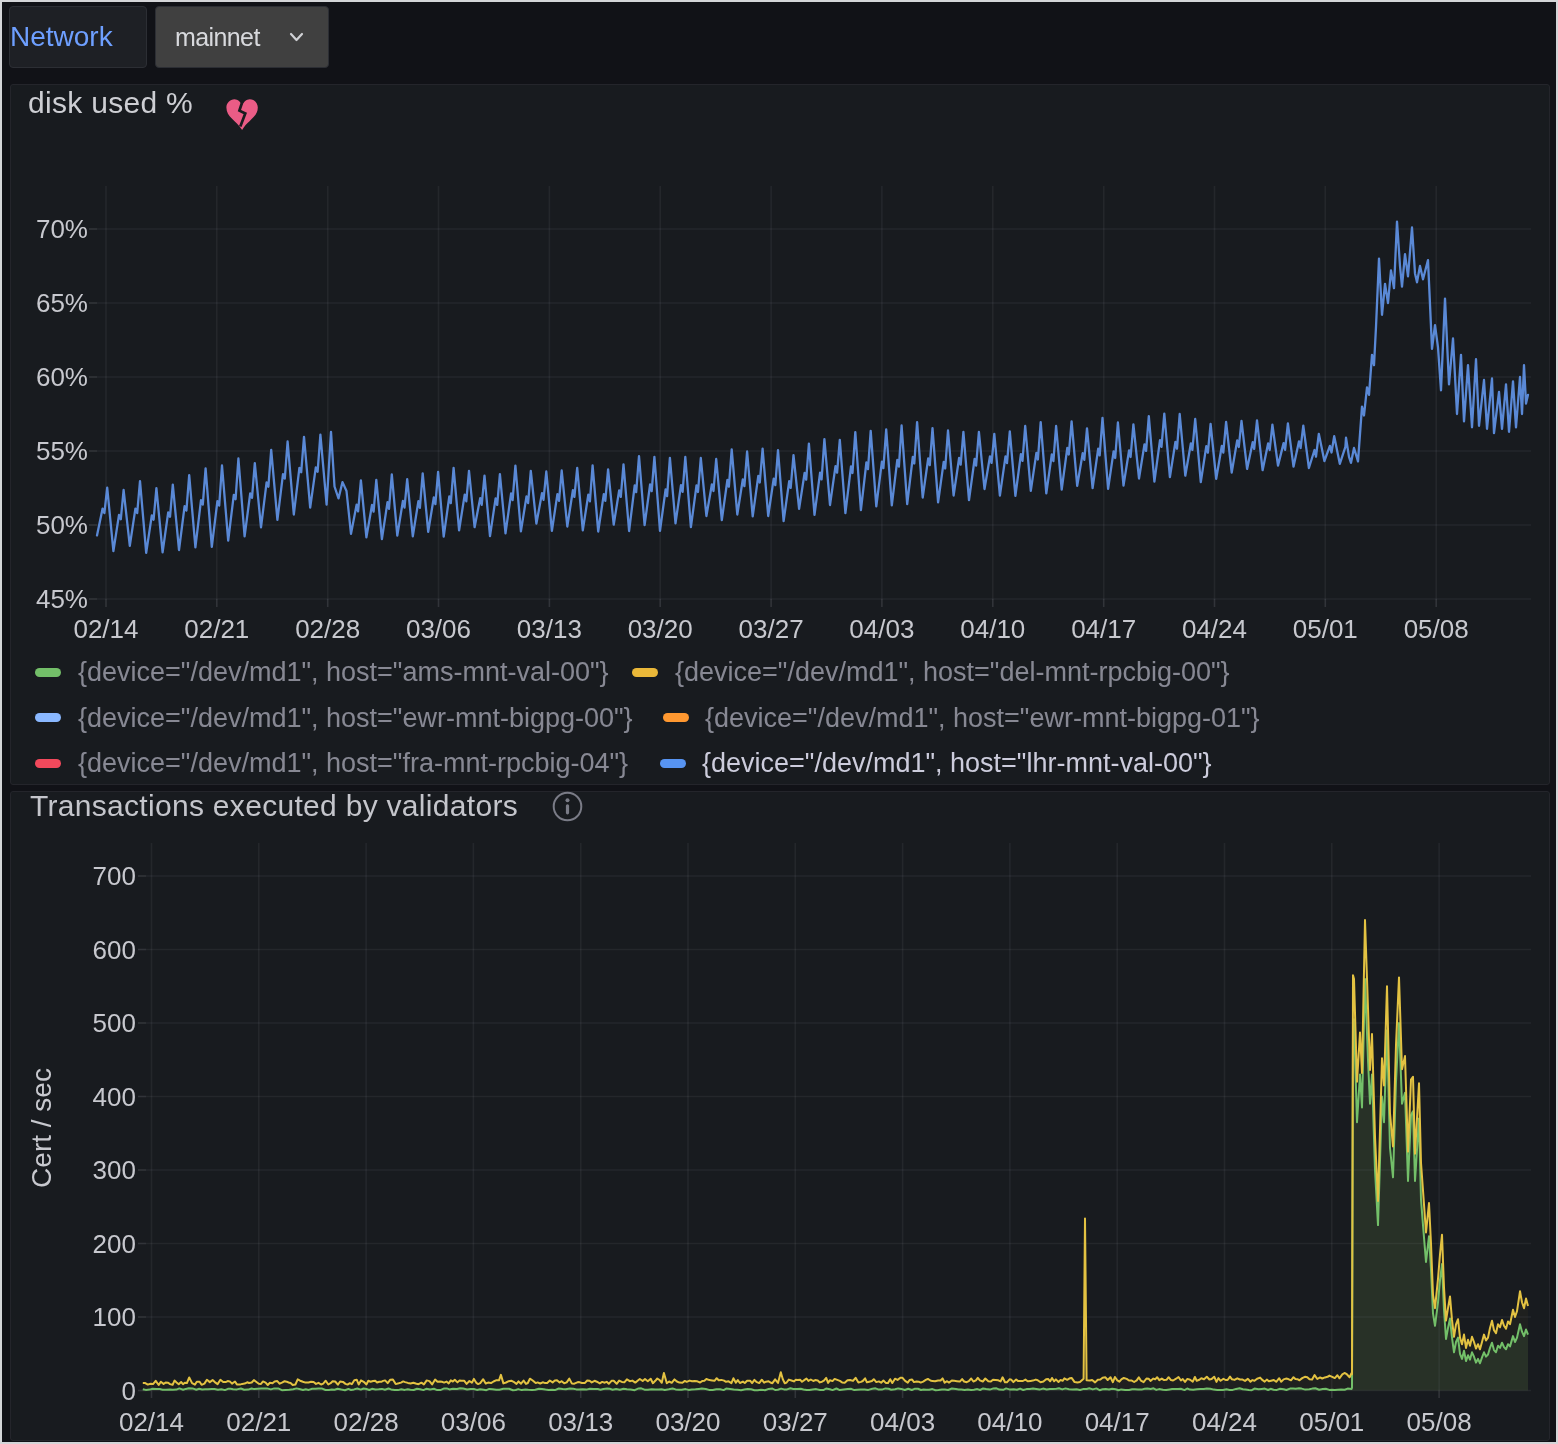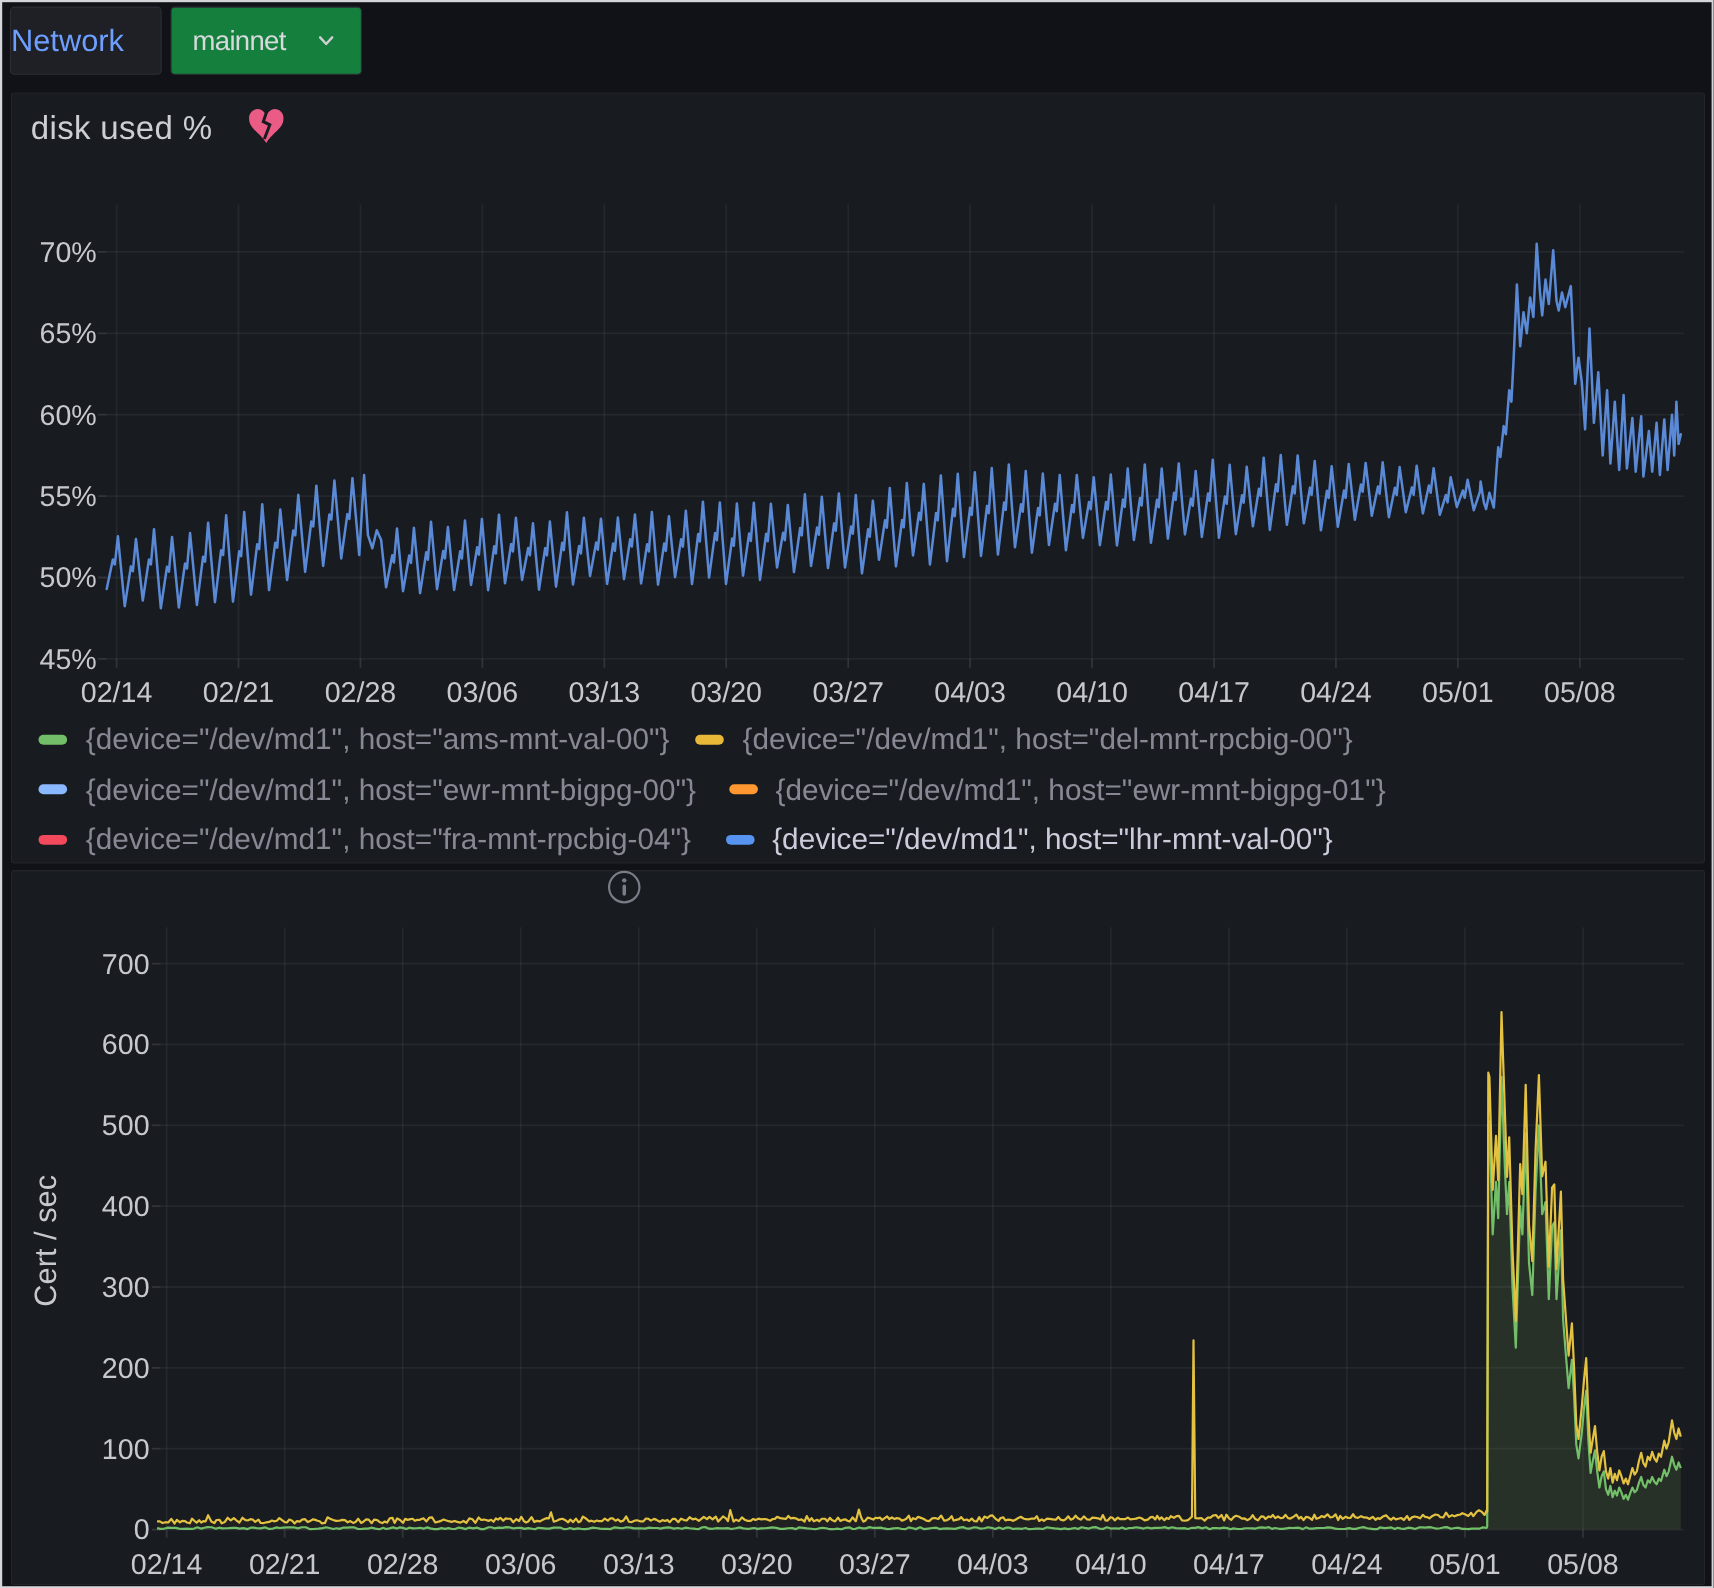--- a/index.html
+++ b/index.html
@@ -8,33 +8,34 @@
 .litem{position:absolute;width:26px;height:9px;border-radius:4.5px}
 .ltext{position:absolute;font-size:27px;line-height:28px;color:rgba(204,204,220,0.62);white-space:pre}
 .ltext.bright{color:#ccccdc}
 .title{position:absolute;font-size:30px;font-weight:500;color:#cdced3;line-height:30px;letter-spacing:0.3px}
 .vbox{position:absolute;top:6px;height:62px;border:1px solid #2c2e34;border-radius:4px;display:flex;align-items:center}
 </style></head><body>
 <div id="page">
 <div class="vbox" style="left:9px;width:138px;background:#1e2025;">
       <span style="color:#6e9fff;font-size:28px;font-weight:500">Network</span>
     </div>
-<div class="vbox" style="left:155px;width:174px;background:#15803d">
+<div class="vbox" style="left:155px;width:174px;background:#404040">
       <span style="color:#d8d9dd;font-size:25px;letter-spacing:-0.6px;margin-left:19px">mainnet</span>
     </div>
 <svg style="position:absolute;left:289px;top:32px" width="16" height="12" viewBox="0 0 16 12">
 <path d="M2,2 L7.5,8 L13,2" stroke="#cfd0d4" stroke-width="2.2" fill="none" stroke-linecap="round" stroke-linejoin="round"></path>
 </svg>
 <div class="panel" style="left:10px;top:84px;width:1540px;height:701px"></div>
 <div class="panel" style="left:10px;top:791px;width:1540px;height:650px"></div>
-<div class="title" style="left:28px;top:102px">disk used %</div>
+<div class="title" style="left:28px;top:88px">disk used %</div>
 <svg style="position:absolute;left:226px;top:98px" width="32" height="34" viewBox="0 0 32 34">
 <path d="M23.8,1.2c-3.3,0-6.3,2.8-7.7,5.8C14.7,4,11.8,1.2,8.5,1.2C4,1.2,0.4,4.9,0.4,9.5c0,9.6,9.3,12.4,15.7,22.5c6-10.1,15.7-12.9,15.7-22.5C31.8,4.9,28.2,1.2,23.8,1.2z" fill="#ea5c86"></path>
 <path d="M16.9,2 L13.4,12.6 L19.3,15.5 L14.3,28.4" stroke="#181b1f" stroke-width="2.7" fill="none"></path>
 </svg>
+<div class="title" style="left:30px;top:791px;color:#c4c5cb">Transactions executed by validators</div>
 <svg style="position:absolute;left:552px;top:791px" width="31" height="31" viewBox="0 0 31 31">
 <circle cx="15.5" cy="15.5" r="13.8" fill="none" stroke="rgba(204,204,220,0.55)" stroke-width="2"></circle>
 <circle cx="15.5" cy="9.3" r="2" fill="rgba(204,204,220,0.55)"></circle>
 <rect x="13.9" y="13.2" width="3.2" height="10.2" rx="1.6" fill="rgba(204,204,220,0.55)"></rect>
 </svg>
 <svg style="position:absolute;left:0;top:84px" width="1558" height="560" viewBox="0 0 1558 560">
 <line x1="97" y1="145" x2="1531" y2="145" stroke="rgba(204,204,220,0.065)" stroke-width="1.6"></line>
 <line x1="89" y1="145" x2="97" y2="145" stroke="rgba(204,204,220,0.14)" stroke-width="1.6"></line>
 <text x="88" y="154" text-anchor="end" font-size="26" fill="#c7c8ce">70%</text>
 <line x1="97" y1="219" x2="1531" y2="219" stroke="rgba(204,204,220,0.065)" stroke-width="1.6"></line>

